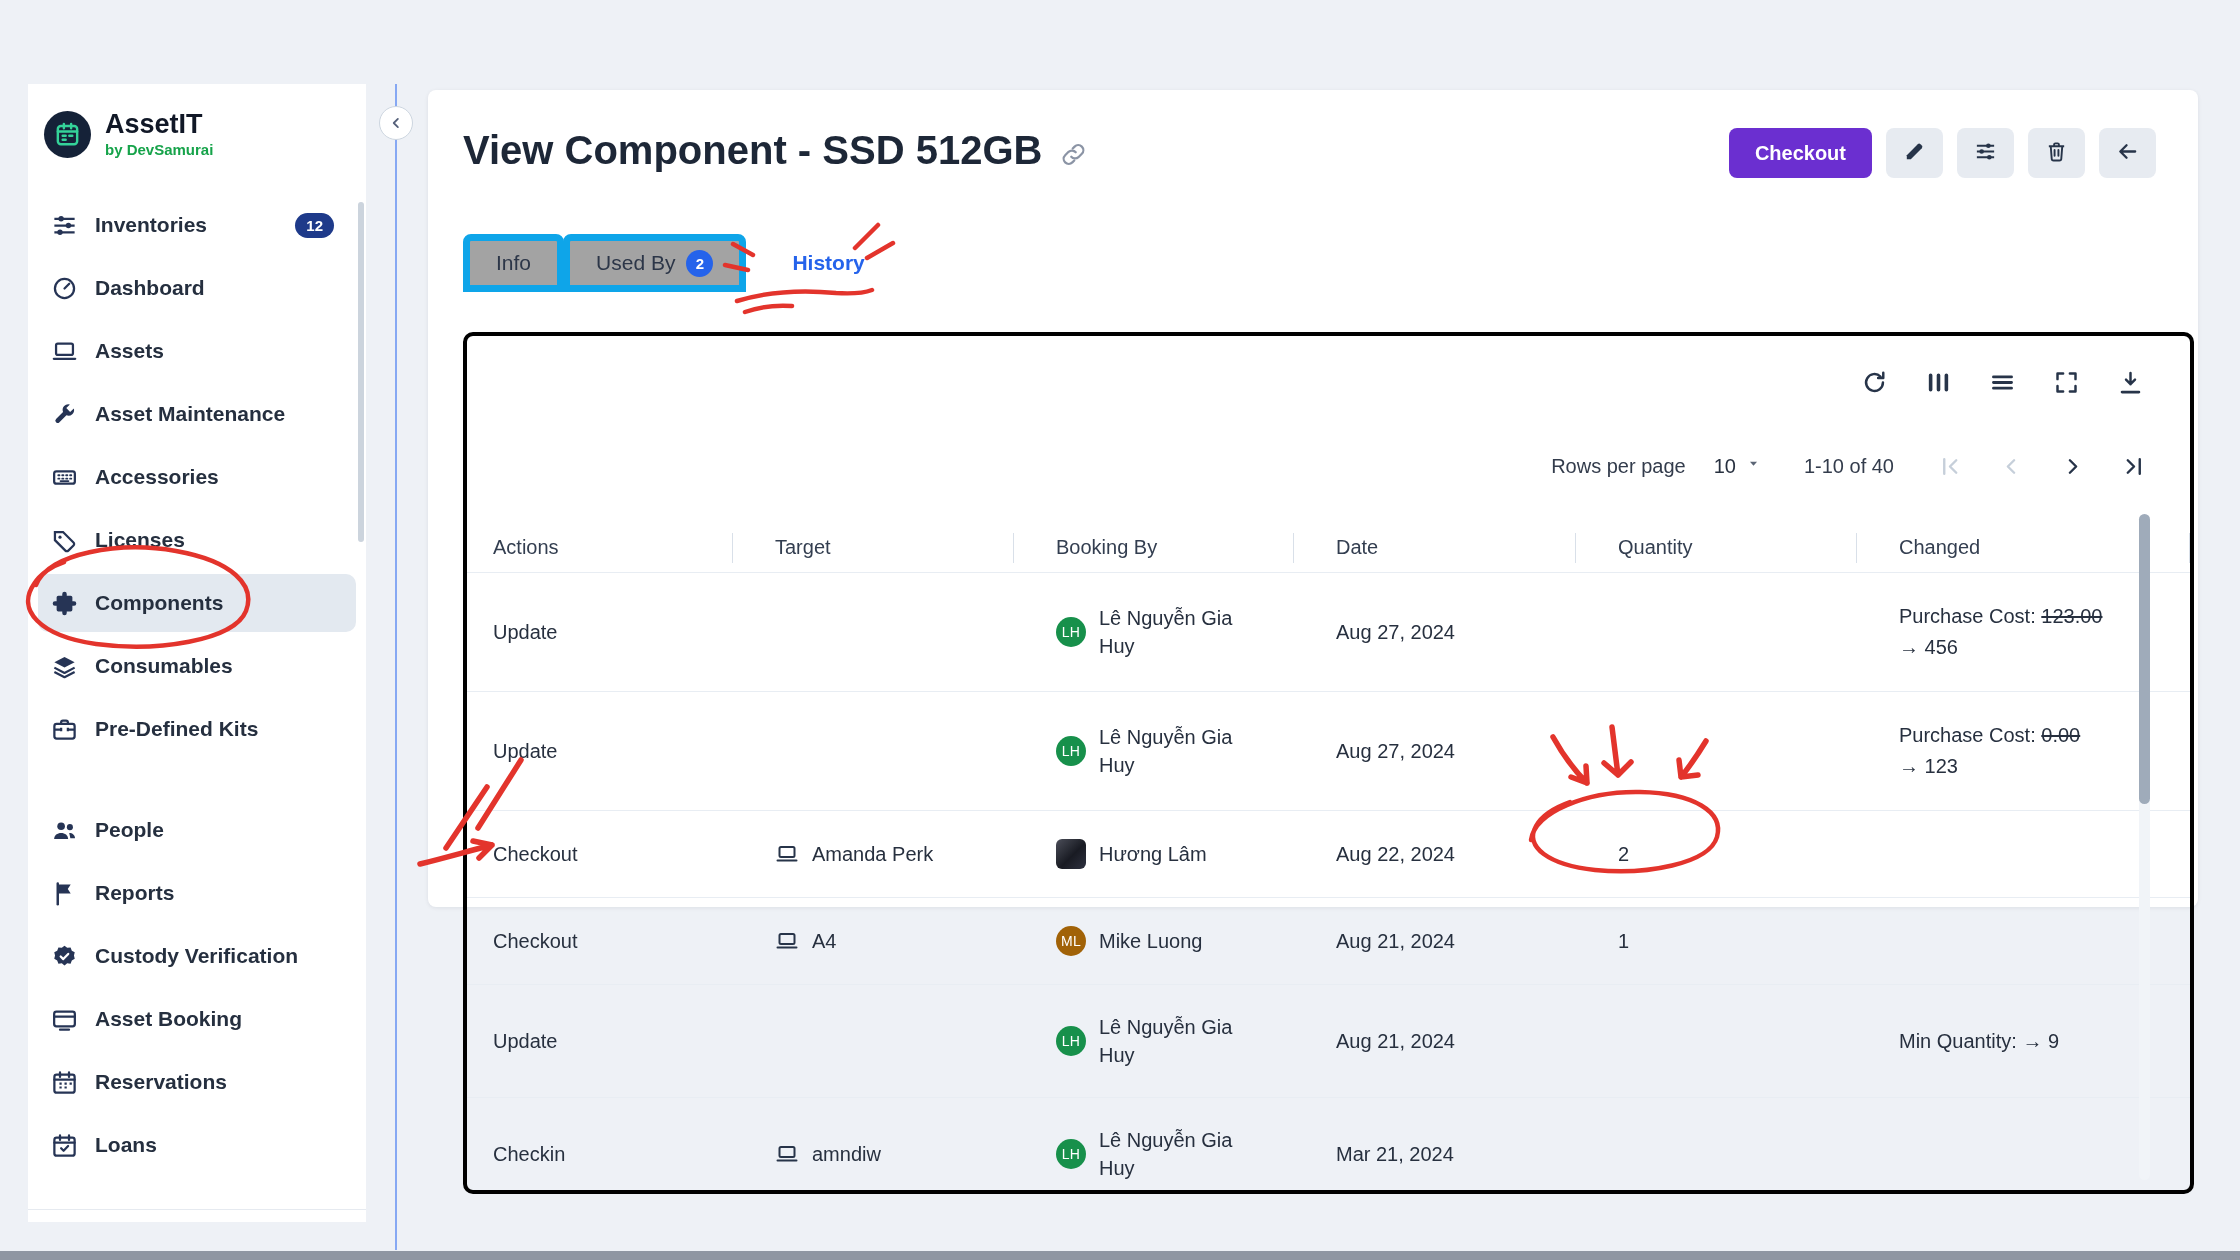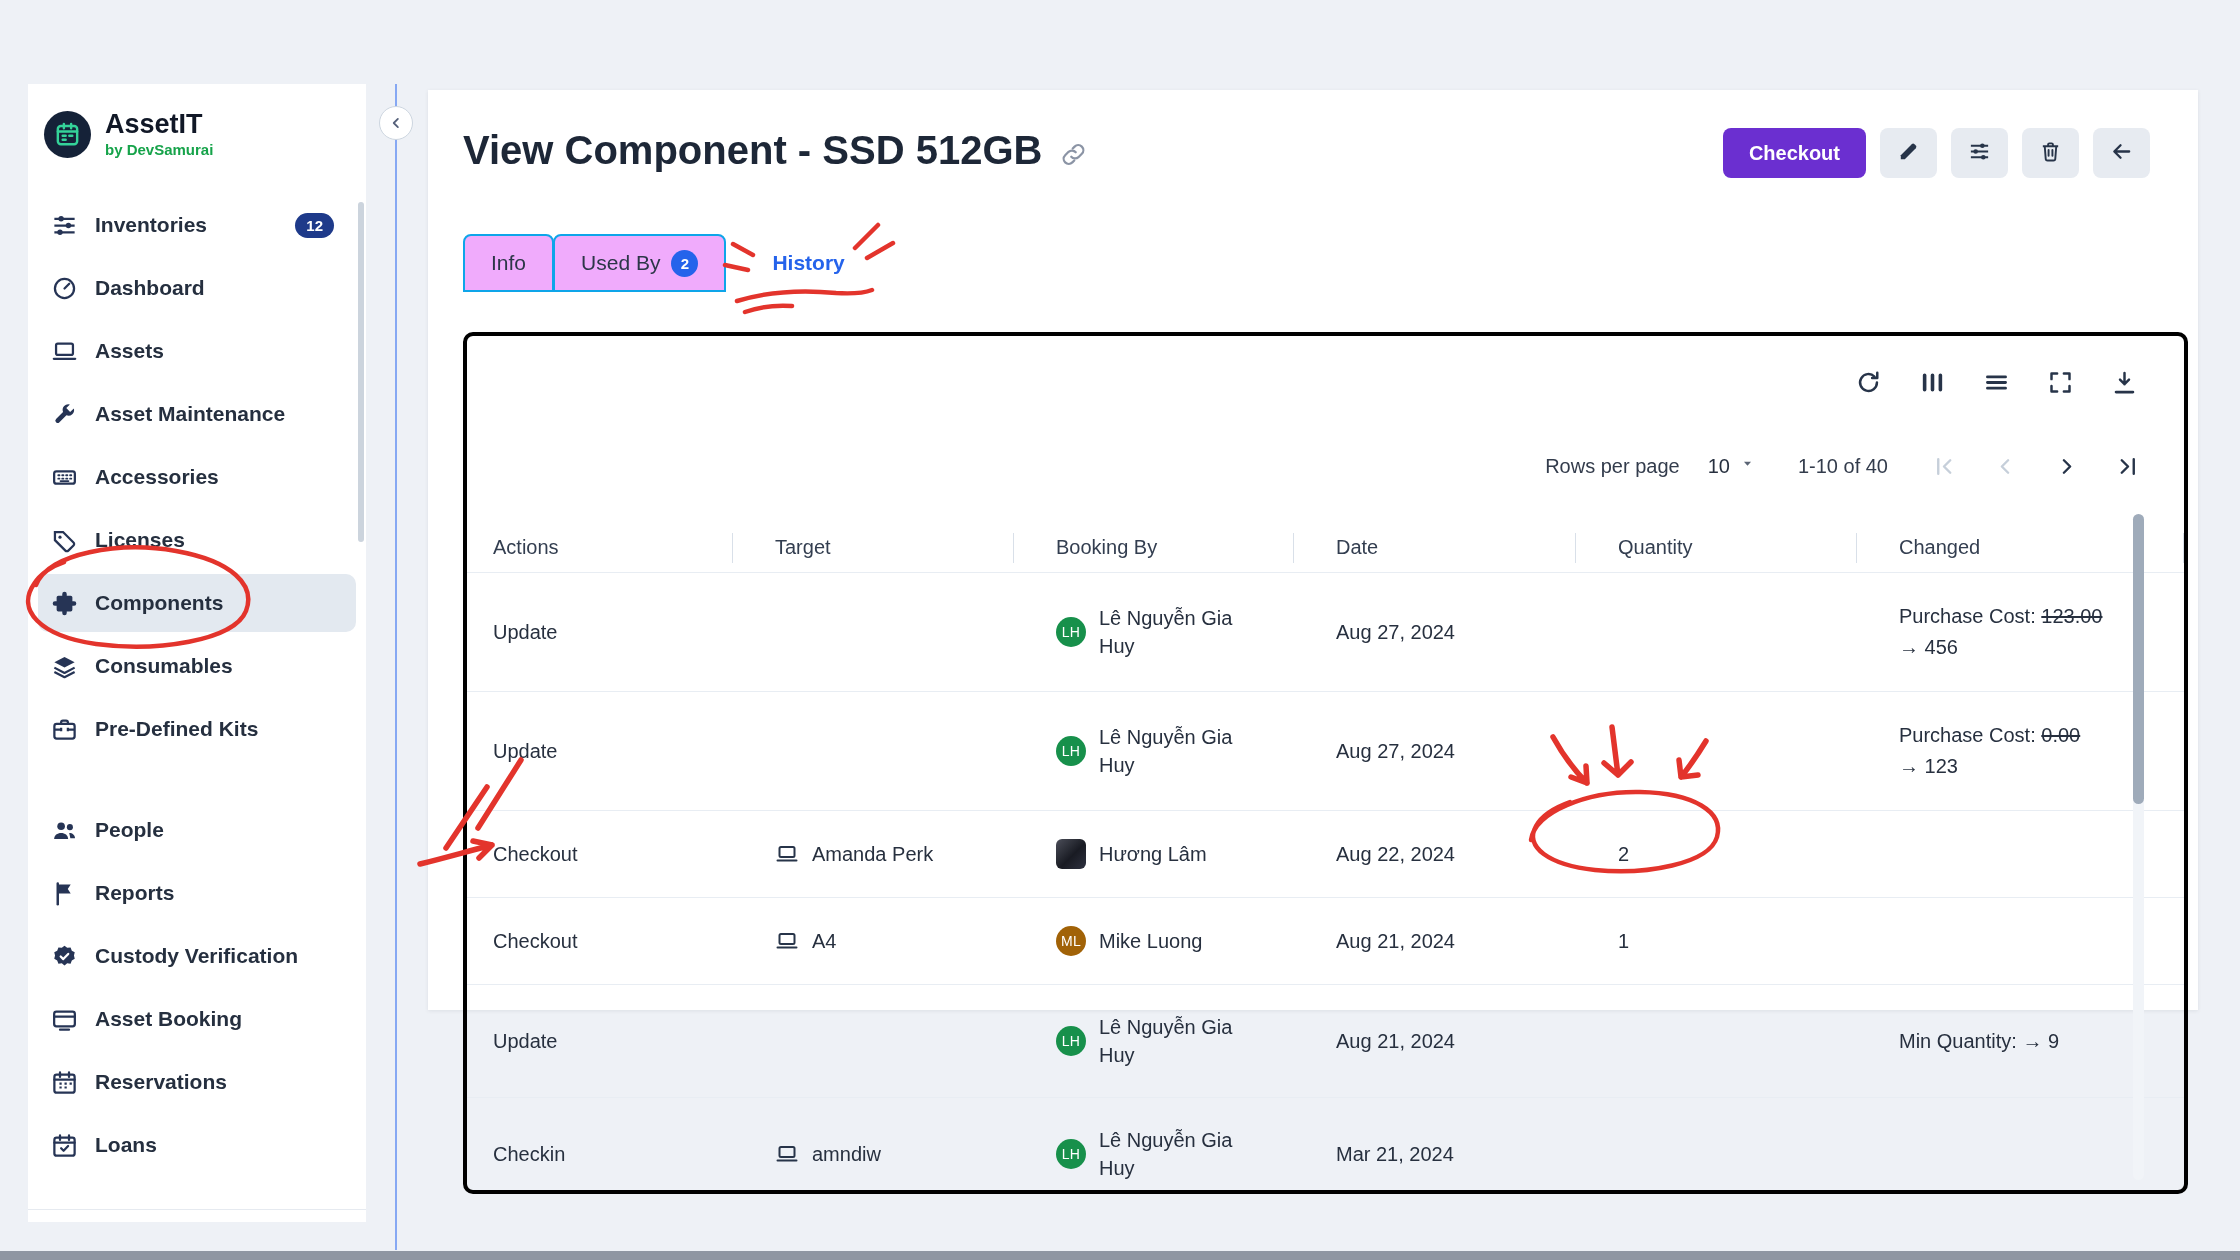--- a/index.html
+++ b/index.html
@@ -27,34 +27,34 @@
   .sb-badge{margin-left:auto;background:var(--badge-navy);color:#fff;font-size:15px;font-weight:bold;border-radius:13px;padding:4px 11px}
   .sb-gap{height:38px}
   .sb-divider{position:absolute;left:0;right:0;bottom:12px;border-top:1px solid #e6eaf0}
   .sb-scroll-thumb{position:absolute;right:2px;top:118px;width:6px;height:340px;border-radius:3px;background:#ccd4dd}
   
   #divider-line{position:absolute;left:395px;top:84px;bottom:10px;width:2px;background:#86a8f3}
   #collapse-btn{position:absolute;left:379px;top:106px;width:34px;height:34px;border-radius:50%;background:#fff;
     border:1px solid #cdd6e0;display:flex;align-items:center;justify-content:center;color:#55607a;cursor:pointer;z-index:5;padding:0}
   #collapse-btn svg{width:18px;height:18px}
   
-  #main-card{position:absolute;left:428px;top:90px;width:1770px;height:920px;background:#fff;border-radius:0;
-    box-shadow:0 1px 4px rgba(15,23,42,.08);padding:38px 10px 0 35px;box-sizing:border-box}
+  #main-card{position:absolute;left:428px;top:90px;width:1770px;height:817px;background:#fff;border-radius:8px;
+    box-shadow:0 1px 4px rgba(15,23,42,.08);padding:38px 4px 0 35px;box-sizing:border-box}
   .main-header{display:flex;justify-content:space-between;align-items:flex-start;padding-right:38px}
   .title-wrap{display:flex;align-items:center;gap:18px}
   h1.page-title{margin:0;font-size:40px;font-weight:bold;color:#1d2737}
   .link-icon{width:27px;height:27px;color:#8b94a5;margin-top:8px;cursor:pointer}
   .actions{display:flex;gap:14px;align-items:center}
   .btn-checkout{height:50px;padding:0 26px;background:var(--purple);color:#fff;font-size:20px;font-weight:600;border:none;border-radius:8px;cursor:pointer;font-family:inherit}
   .icon-btn{width:57px;height:50px;border:none;border-radius:8px;background:#e7ebf1;color:#273449;display:flex;align-items:center;justify-content:center;cursor:pointer}
   .icon-btn svg{width:23px;height:23px}
   
   #tabs{display:flex;margin-top:56px;align-items:flex-end;height:58px}
-  .tab{display:flex;align-items:center;gap:11px;height:58px;padding:0 26px;font-size:21px;color:#2c3648;background:#f0abfc;
-    border:2px solid #0ea5e9;border-radius:8px 8px 0 0;cursor:pointer;box-sizing:border-box}
+  .tab{display:flex;align-items:center;gap:11px;height:58px;padding:0 26px;font-size:21px;color:#2c3648;background:#a3a3a3;
+    border:7px solid #0ea5e9;border-radius:8px 8px 0 0;cursor:pointer;box-sizing:border-box}
   .tab + .tab{margin-left:-1px}
   .tab-active{border:none;background:transparent;color:var(--tab-blue);font-weight:bold;margin-left:26px !important;padding:0 20px}
   .tab-badge{background:var(--tab-blue);color:#fff;font-size:15px;font-weight:bold;width:27px;height:27px;border-radius:50%;display:flex;align-items:center;justify-content:center}
   
   #table-card{margin-top:40px;border:4px solid #000000;border-radius:10px;height:862px;position:relative;overflow:hidden;box-sizing:border-box}
   .table-toolbar{display:flex;justify-content:flex-end;gap:37px;padding:33px 46px 0 0}
   .tb-icon{width:27px;height:27px;color:#273449;cursor:pointer;display:flex}
   .tb-icon svg{width:100%;height:100%}
   .table-pagination{display:flex;justify-content:flex-end;align-items:center;padding:58px 44px 44px 0;font-size:20px;color:#333c4c}
   .rpp-value{display:flex;gap:9px;margin-left:28px;align-items:flex-start;cursor:pointer;font-size:20px;color:#27303f}

